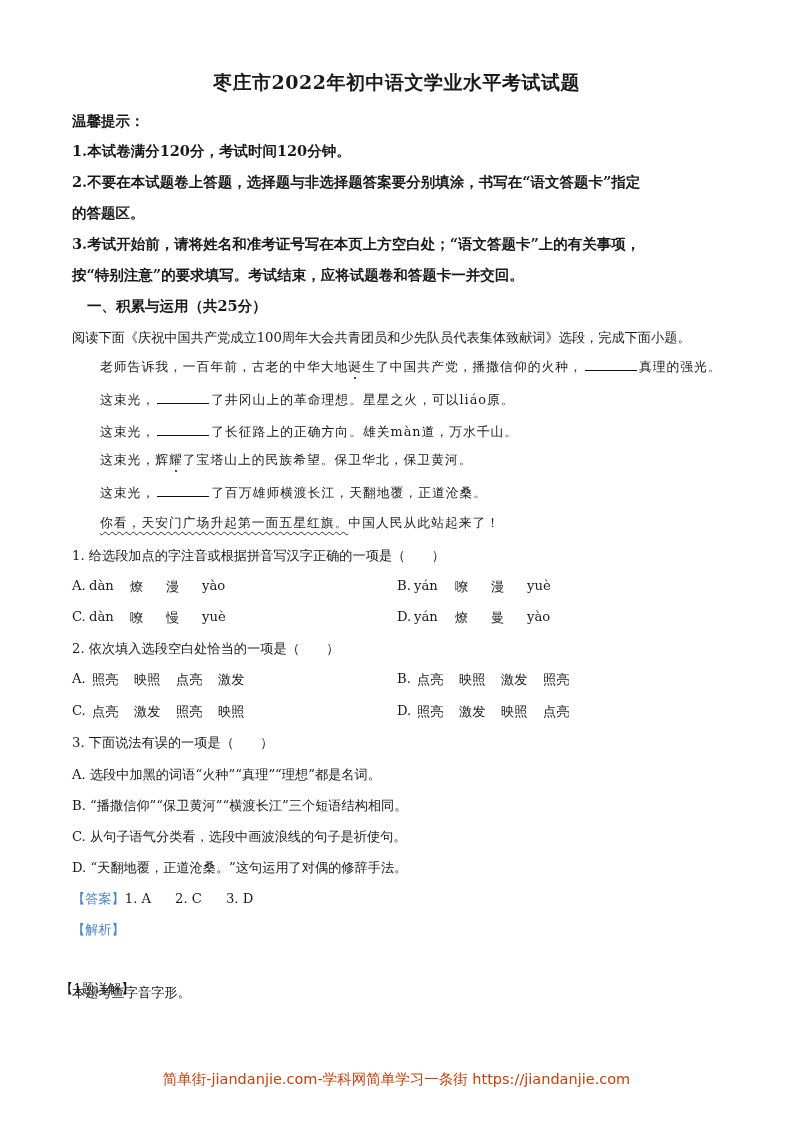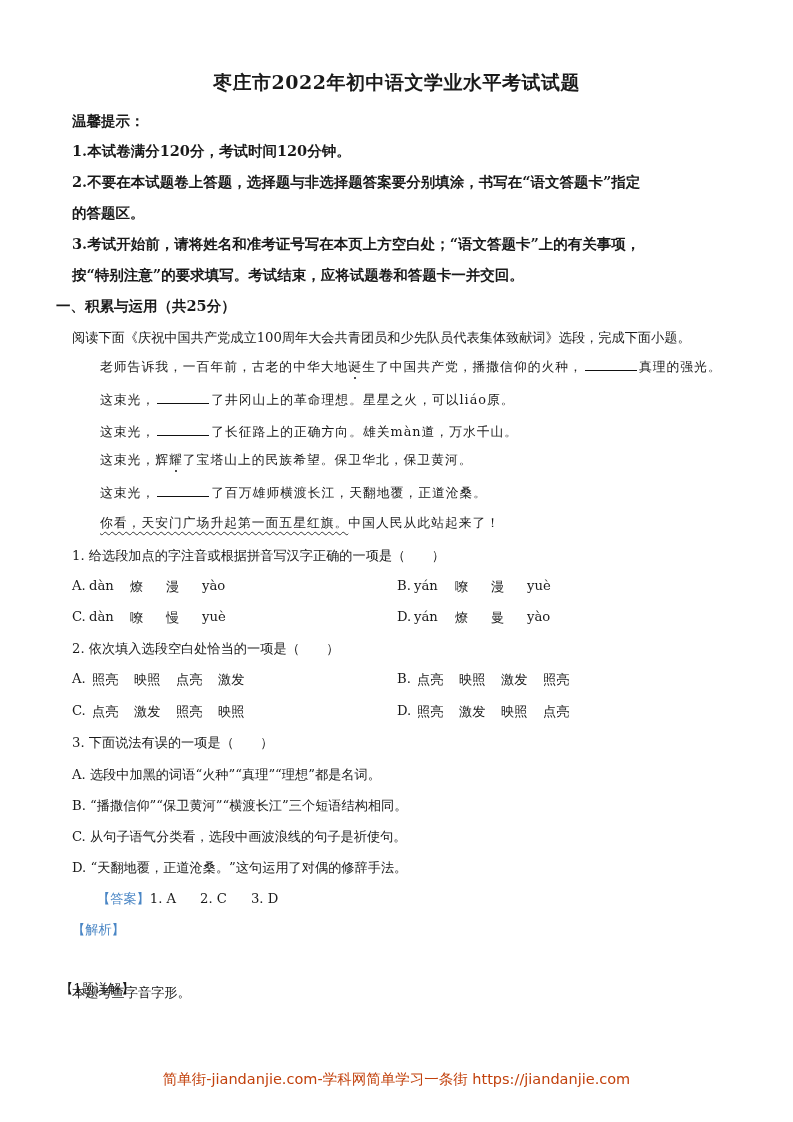--- a/index.html
+++ b/index.html
@@ -25,21 +25,21 @@
 
   <div class="abs title">枣庄市2022年初中语文学业水平考试试题</div>
 
   <div class="abs bold" style="left:72px; top:112px;">温馨提示：</div>
   <div class="abs bold" style="left:72px; top:142px;">1.本试卷满分120分，考试时间120分钟。</div>
   <div class="abs bold" style="left:72px; top:173px;">2.不要在本试题卷上答题，选择题与非选择题答案要分别填涂，书写在“语文答题卡”指定</div>
   <div class="abs bold" style="left:72px; top:204px;">的答题区。</div>
   <div class="abs bold" style="left:72px; top:235px;">3.考试开始前，请将姓名和准考证号写在本页上方空白处；“语文答题卡”上的有关事项，</div>
   <div class="abs bold" style="left:72px; top:266px;">按“特别注意”的要求填写。考试结束，应将试题卷和答题卡一并交回。</div>
 
-  <div class="abs bold" style="left:56px; top:297px;">一、积累与运用（共25分）</div>
+  <div class="abs bold" style="left:87px; top:297px;">一、积累与运用（共25分）</div>
   <div class="abs normal" style="left:72px; top:329px;">阅读下面《庆祝中国共产党成立100周年大会共青团员和少先队员代表集体致献词》选段，完成下面小题。</div>
 
   <div class="abs passage" style="left:100px; top:358px;">
     <span>老师告诉我，一百年前，古老的中华大地</span><span class="dot">诞</span><span>生了中国共产党，播撒信仰的火种，</span><span class="blank"></span><span>真理的强光。</span>
   </div>
   <div class="abs passage" style="left:100px; top:391px;">
     <span>这束光，</span><span class="blank"></span><span>了井冈山上的革命理想。星星之火，可以liáo原。</span>
   </div>
   <div class="abs passage" style="left:100px; top:423px;">
     <span>这束光，</span><span class="blank"></span><span>了长征路上的正确方向。雄关màn道，万水千山。</span>
@@ -114,21 +114,21 @@
     <span style="position:absolute;left:104px">映照</span>
     <span style="position:absolute;left:146px">点亮</span>
   </div>
 
   <div class="abs normal" style="left:72px; top:734px;">3. 下面说法有误的一项是（　　）</div>
   <div class="abs normal" style="left:72px; top:766px;">A. 选段中加黑的词语“火种”“真理”“理想”都是名词。</div>
   <div class="abs normal" style="left:72px; top:797px;">B. “播撒信仰”“保卫黄河”“横渡长江”三个短语结构相同。</div>
   <div class="abs normal" style="left:72px; top:828px;">C. 从句子语气分类看，选段中画波浪线的句子是祈使句。</div>
   <div class="abs normal" style="left:72px; top:859px;">D. “天翻地覆，正道沧桑。”这句运用了对偶的修辞手法。</div>
 
-  <div class="abs normal" style="left:72px; top:890px;margin-left:25px;">
+  <div class="abs normal" style="left:72px; top:890px;">
     <span class="blue">【答案】</span><span>1. A</span><span style="display:inline-block;width:24px"></span><span>2. C</span><span style="display:inline-block;width:24px"></span><span>3. D</span>
   </div>
   <div class="abs normal blue" style="left:72px; top:921px;">【解析】</div>
   <div class="abs normal" style="left:60px; top:952px;margin-top:28px;">【1题详解】</div>
   <div class="abs normal" style="left:72px; top:984px;">本题考查字音字形。</div>
 
   <div class="abs footer">简单街-jiandanjie.com-学科网简单学习一条街 https://jiandanjie.com</div>
 </div>
 
 </body></html>

